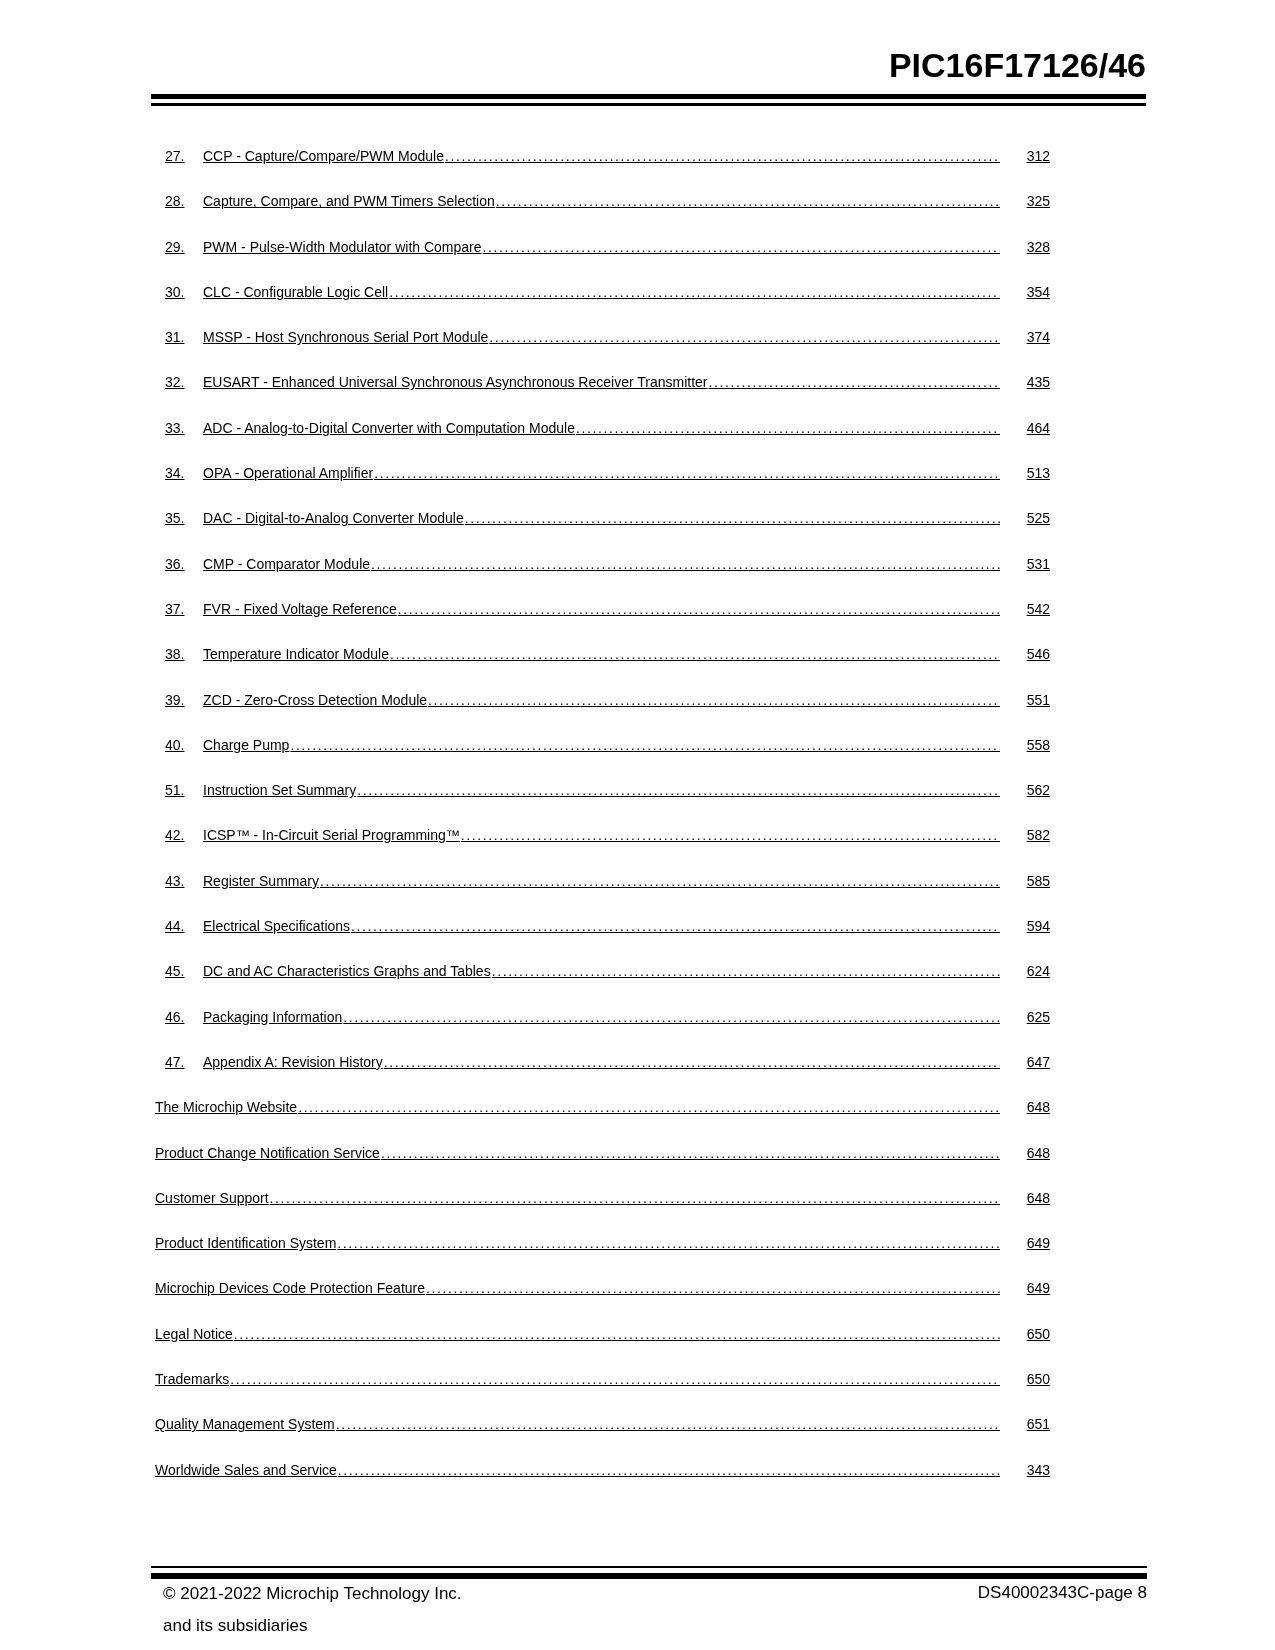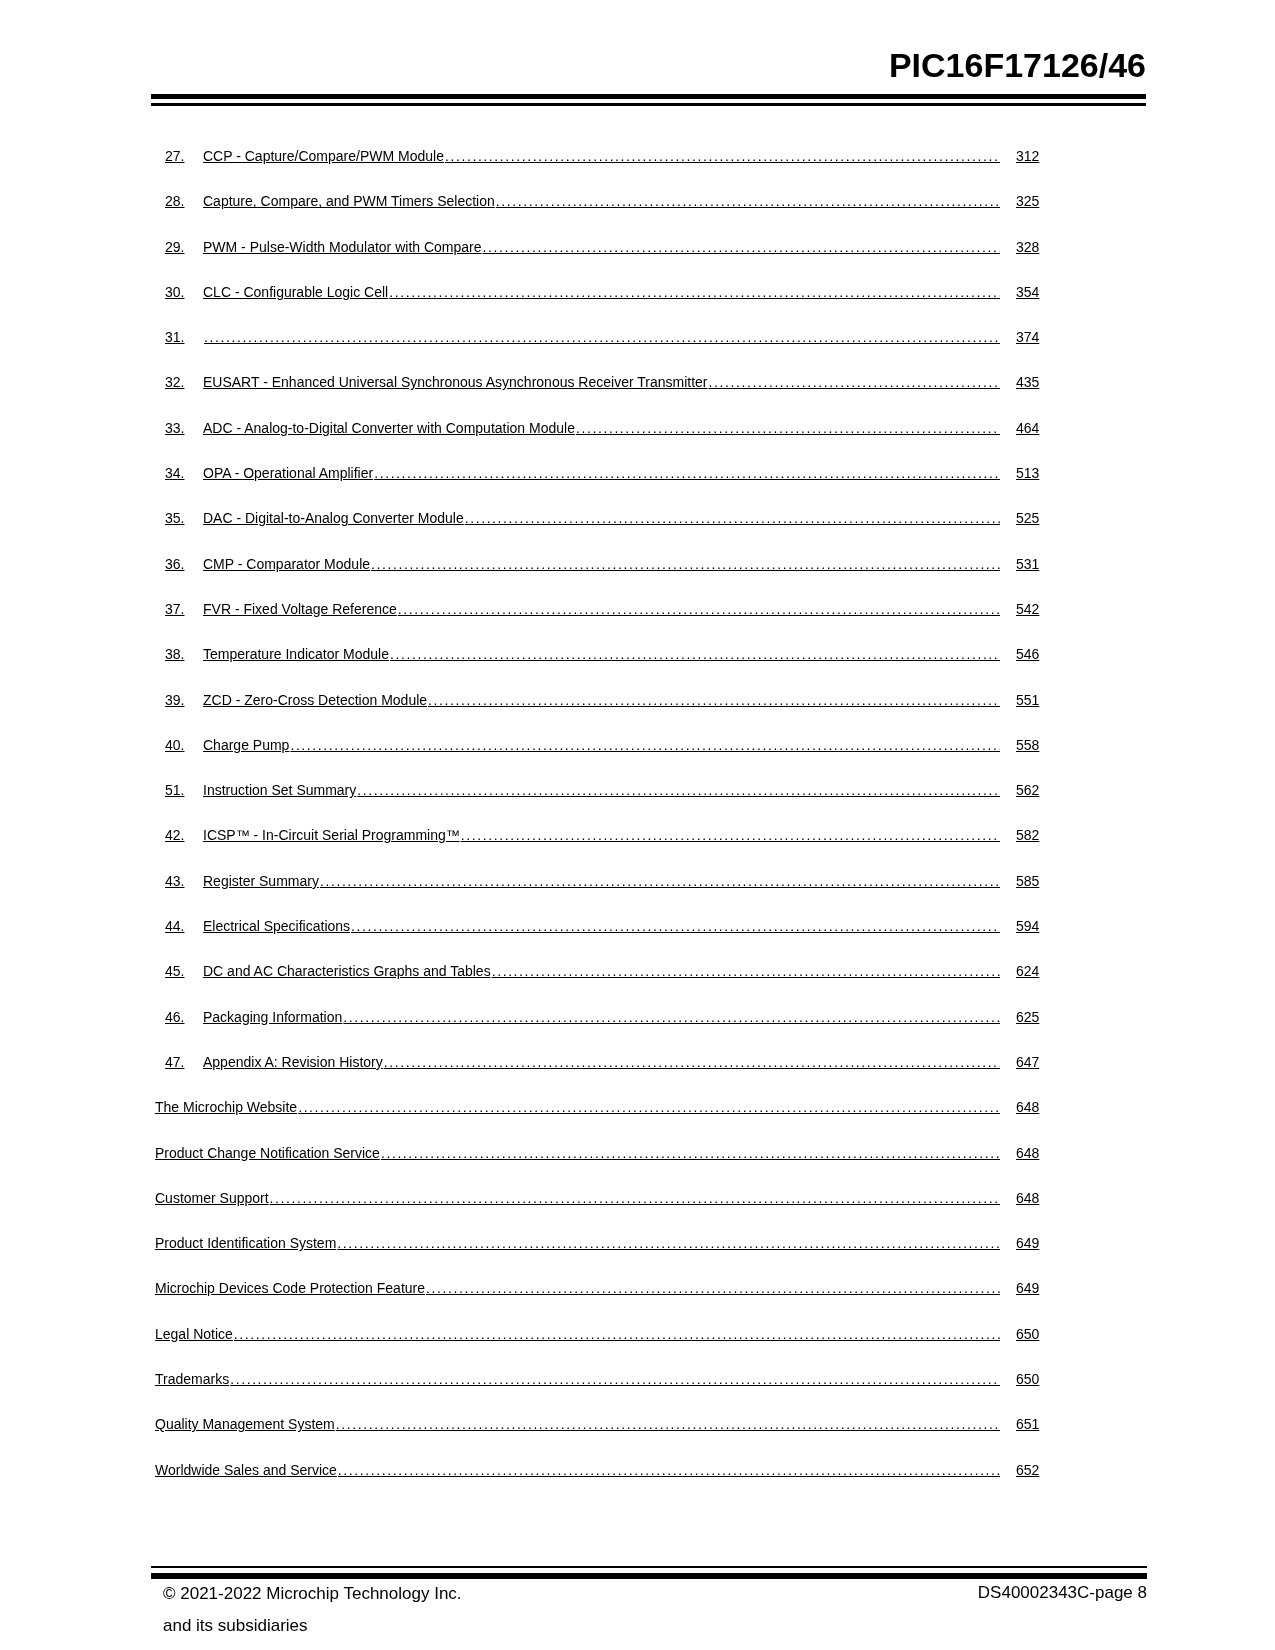--- a/index.html
+++ b/index.html
@@ -26,21 +26,21 @@
     display:flex; align-items:baseline;
     height:45.3px; line-height:45.3px;
     font-size:14px; white-space:nowrap;text-decoration:underline;
   }
   .toc-num { flex:none; width:48px; padding-left:10px; box-sizing:border-box; }
   .toc-title { flex:none; }
   .toc-dots {
     flex:1 1 auto; min-width:0; overflow:hidden;
     letter-spacing:1.6px; padding-left:1px;
   }
-  .toc-page { flex:none; min-width:34px; margin-left:16px; }
+  .toc-page { flex:none; min-width:34px; text-align:right; margin-left:16px; }
 
   
   .footer-rule-thin  { position:absolute; left:151px; right:128px; top:1566px; height:2px; background:#000; }
   .footer-rule-thick { position:absolute; left:151px; right:128px; top:1573px; height:6px; background:#000; }
   .footer-left {
     position:absolute; left:155px; top:1578px;
     font-size:17px; line-height:32px;margin-left:8px;
   }
   .footer-center {
     position:absolute; left:580px; top:1663px;
@@ -83,20 +83,21 @@
       <span class="toc-page">328</span>
     </div>
       <div class="toc-row">
       <span class="toc-num">30.</span>
       <span class="toc-title">CLC - Configurable Logic Cell</span>
       <span class="toc-dots">............................................................................................................................................................................................................................................................................................................</span>
       <span class="toc-page">354</span>
     </div>
       <div class="toc-row">
       <span class="toc-num">31.</span>
+      <span class="toc-title">MSSP - Host Synchronous Serial Port Module</span>
       <span class="toc-dots">............................................................................................................................................................................................................................................................................................................</span>
       <span class="toc-page">374</span>
     </div>
       <div class="toc-row">
       <span class="toc-num">32.</span>
       <span class="toc-title">EUSART - Enhanced Universal Synchronous Asynchronous Receiver Transmitter</span>
       <span class="toc-dots">............................................................................................................................................................................................................................................................................................................</span>
       <span class="toc-page">435</span>
     </div>
       <div class="toc-row">
@@ -234,21 +235,21 @@
       <div class="toc-row">
 
       <span class="toc-title">Quality Management System</span>
       <span class="toc-dots">............................................................................................................................................................................................................................................................................................................</span>
       <span class="toc-page">651</span>
     </div>
       <div class="toc-row">
 
       <span class="toc-title">Worldwide Sales and Service</span>
       <span class="toc-dots">............................................................................................................................................................................................................................................................................................................</span>
-      <span class="toc-page">652</span>
+      <span class="toc-page">343</span>
     </div>
     </div>
 
   <div class="footer-rule-thin"></div>
   <div class="footer-rule-thick"></div>
 
   <div class="footer-left">
     <div>© 2021-2022 Microchip Technology Inc.</div>
     <div>and its subsidiaries</div>
   </div>

